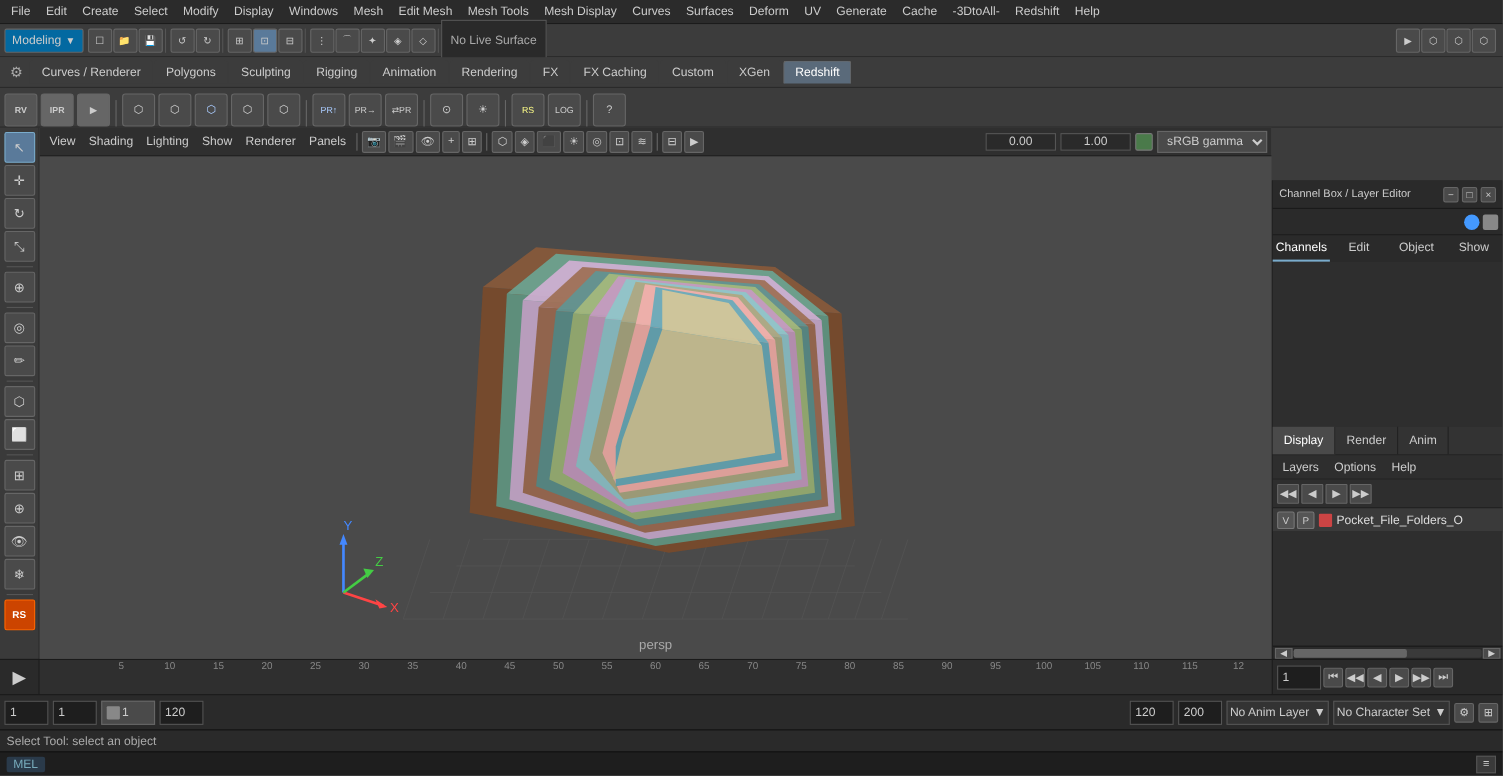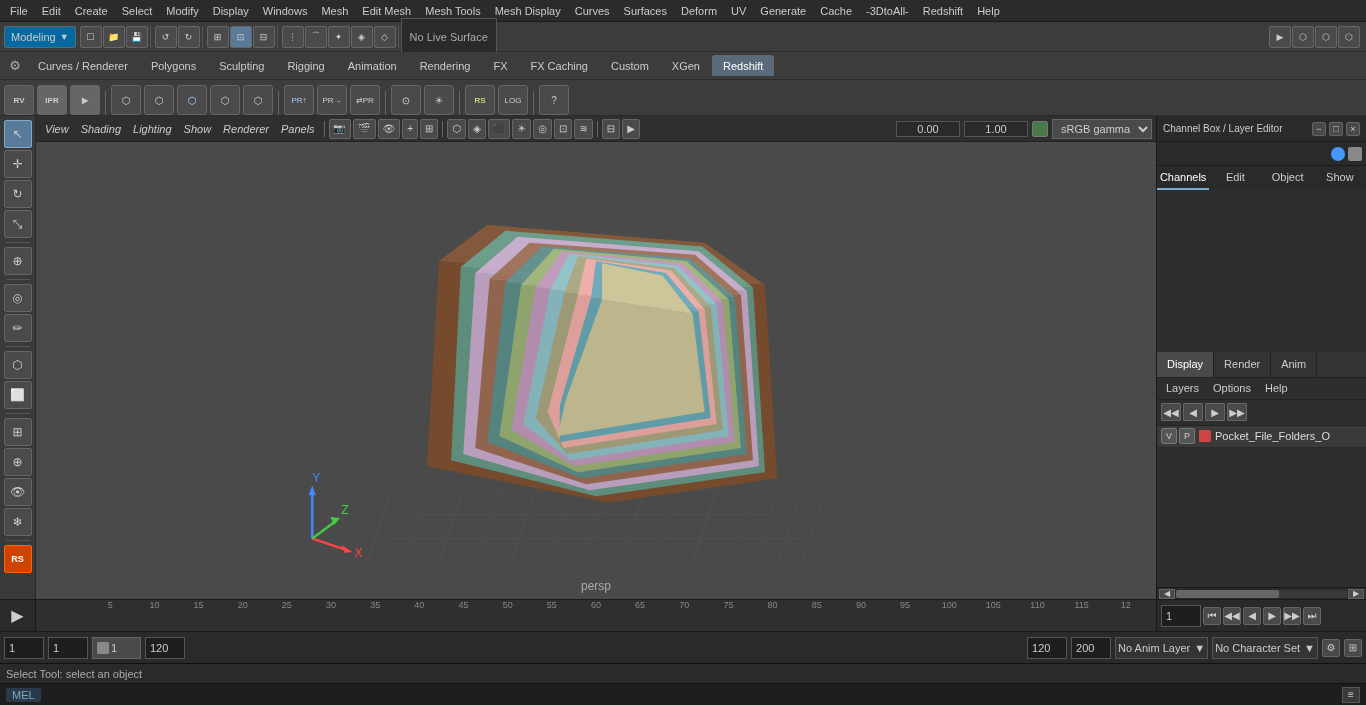--- a/index.html
+++ b/index.html
@@ -37,32 +37,32 @@
 
     
     #viewport { flex: 1; background: #4a4a4a; position: relative; overflow: hidden; }
 
     
     #scene-3d { position: absolute; top: 0; left: 0; width: 100%; height: 100%; display: flex; align-items: center; justify-content: center; }
 
     
     #viewport-toolbar { position: absolute; top: 0; left: 0; right: 0; height: 26px; background: rgba(42,42,42,0.85); display: flex; align-items: center; padding: 0 4px; gap: 2px; border-bottom: 1px solid #222; }
     .vp-btn { height: 20px; padding: 0 4px; background: #4a4a4a; border: 1px solid #666; border-radius: 2px; display: flex; align-items: center; justify-content: center; cursor: pointer; font-size: 10px; color: #ccc; }
-    .vp-menu { font-size: 11px; color: #ccc; padding: 2px 5px; cursor: pointer; font-style: italic; }
+    .vp-menu { font-size: 11px; color: #ccc; padding: 2px 5px; cursor: pointer; }
     .vp-sep { width: 1px; height: 16px; background: #666; margin: 0 2px; }
     .vp-spacer { flex: 1; }
     .gamma-display { display: flex; align-items: center; gap: 4px; font-size: 11px; }
     .gamma-val { background: #2a2a2a; border: 1px solid #555; padding: 1px 4px; color: #ccc; width: 64px; text-align: center; }
     .gamma-select { background: #4a4a4a; border: 1px solid #666; color: #ccc; padding: 1px 4px; font-size: 11px; height: 20px; }
 
     
     #viewport-label { position: absolute; bottom: 6px; left: 50%; transform: translateX(-50%); font-size: 12px; color: #aaa; text-align: center; }
 
     
-    #right-panel { width: 210px; background: #2e2e2e; border-left: 1px solid #1a1a1a; display: flex; flex-direction: column; }
+    #right-panel { width: 210px; background: #2e2e2e; border-left: 1px solid #1a1a1a; display: flex; flex-direction: column; margin-top: 48px; }
     #right-panel-header { height: 26px; background: #2a2a2a; display: flex; align-items: center; justify-content: space-between; padding: 0 6px; border-bottom: 1px solid #1a1a1a; font-size: 11px; color: #ccc; }
     .panel-header-btns { display: flex; gap: 3px; }
     .ph-btn { width: 14px; height: 14px; background: #4a4a4a; border: 1px solid #666; border-radius: 2px; display: flex; align-items: center; justify-content: center; font-size: 9px; cursor: pointer; }
 
     
     #cb-tabs { display: flex; height: 24px; background: #2a2a2a; }
     .cb-tab { flex: 1; display: flex; align-items: center; justify-content: center; font-size: 11px; color: #ccc; cursor: pointer; border-bottom: 2px solid transparent; }
     .cb-tab.active { border-bottom-color: #7aaccc; color: #fff; }
 
     

